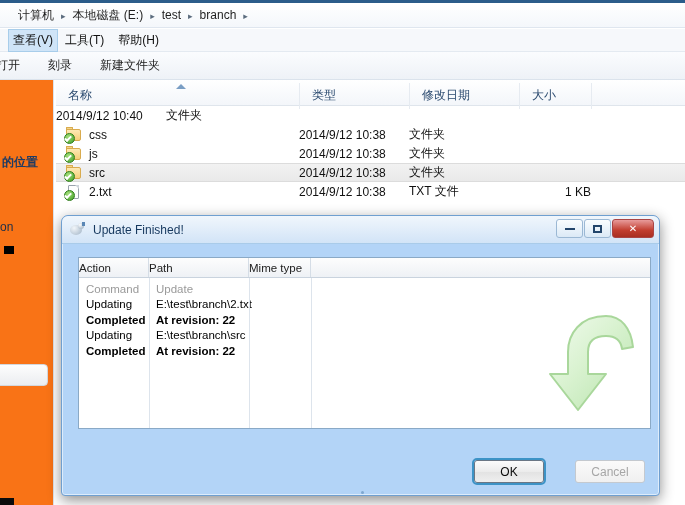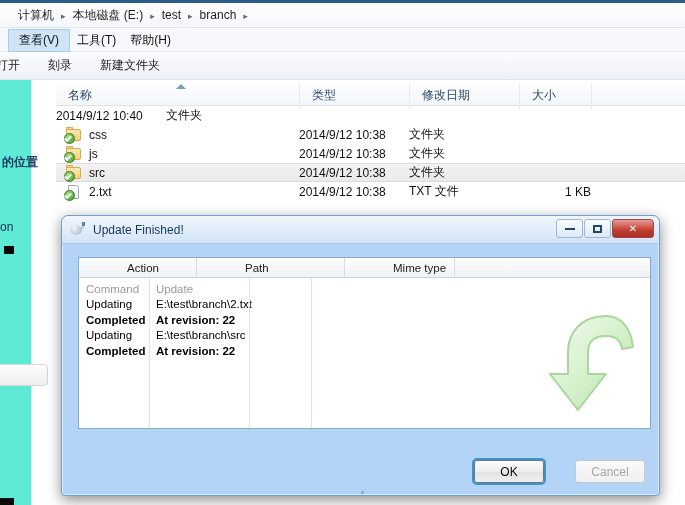--- a/index.html
+++ b/index.html
@@ -29,35 +29,35 @@
     transform:translateY(1px);
   }
 
   
   .menubar {
     position:absolute; left:0; top:29px; width:685px; height:23px;
     background:#f6f8fb; display:flex; align-items:center; padding-left:8px;
     border-bottom:1px solid #e4eaf1;
   }
   .menuitem { font-size:12px; padding:3px 7px; color:#111; white-space:nowrap; }
-  .menuitem.active { background:#cfe4f7; border:1px solid #a8cdea; padding:2px 10px; }
+  .menuitem.active { background:#cfe4f7; border:1px solid #a8cdea; padding:2px 4px; }
 
   
   .toolbar {
     position:absolute; left:0; top:52px; width:685px; height:28px;
     background:linear-gradient(#fbfcfe,#eef2f7);
     display:flex; align-items:center; border-bottom:1px solid #dbe3ec;
   }
   .tbitem { font-size:12px; color:#1b1b1b; padding:0 14px; white-space:nowrap; }
   .tbitem:first-child { padding-left:0; margin-left:-4px; }
 
   
   .navpane {
-    position:absolute; left:0; top:80px; width:32px; bottom:0;
-    background:#5eead4; border-right:1px solid #dde3ea;
+    position:absolute; left:0; top:80px; width:54px; bottom:0;
+    background:#f97316; border-right:1px solid #dde3ea;
   }
   .navtxt { position:absolute; font-size:12px; color:#15428b; white-space:nowrap; }
   .nav-location { left:2px; top:74px; font-weight:bold; color:#1f3b63; }
   .nav-on { left:0px; top:140px; color:#1c2f4a; }
   .nav-cursor { position:absolute; left:4px; top:166px; width:10px; height:8px; background:#000; }
   .nav-box {
     position:absolute; left:-24px; top:284px; width:72px; height:22px;
     background:linear-gradient(#fdfdfd,#ebedf0);
     border:1px solid #d3d7dc; border-radius:4px;
   }
@@ -172,21 +172,20 @@
 
   
   .loglist {
     position:absolute; left:16px; top:41px; width:573px; height:172px;
     background:#fff; border:1px solid #8aa9c6;
   }
   .log-header { display:flex; height:20px; background:linear-gradient(#fdfdfd,#eef1f5); border-bottom:1px solid #c9d3de; }
   .log-header .hcell {
     font-size:11.5px; color:#222; display:flex; align-items:center; height:19px;
     border-right:1px solid #d5dde6;
-    margin-left:48px;
   }
   .log-body { padding-top:3px; }
   .log-row { display:flex; height:15.5px; align-items:center; }
   .log-row .c-action { width:70px; padding-left:7px; font-size:11.5px; }
   .log-row .c-path { width:100px; padding-left:7px; font-size:11.5px; }
   .log-row .c-mime { width:62px; }
   .log-row.cmd .c-action, .log-row.cmd .c-path { color:#9a9a9a; }
   .log-row.bold .c-action, .log-row.bold .c-path { font-weight:bold; color:#000; }
 
   

